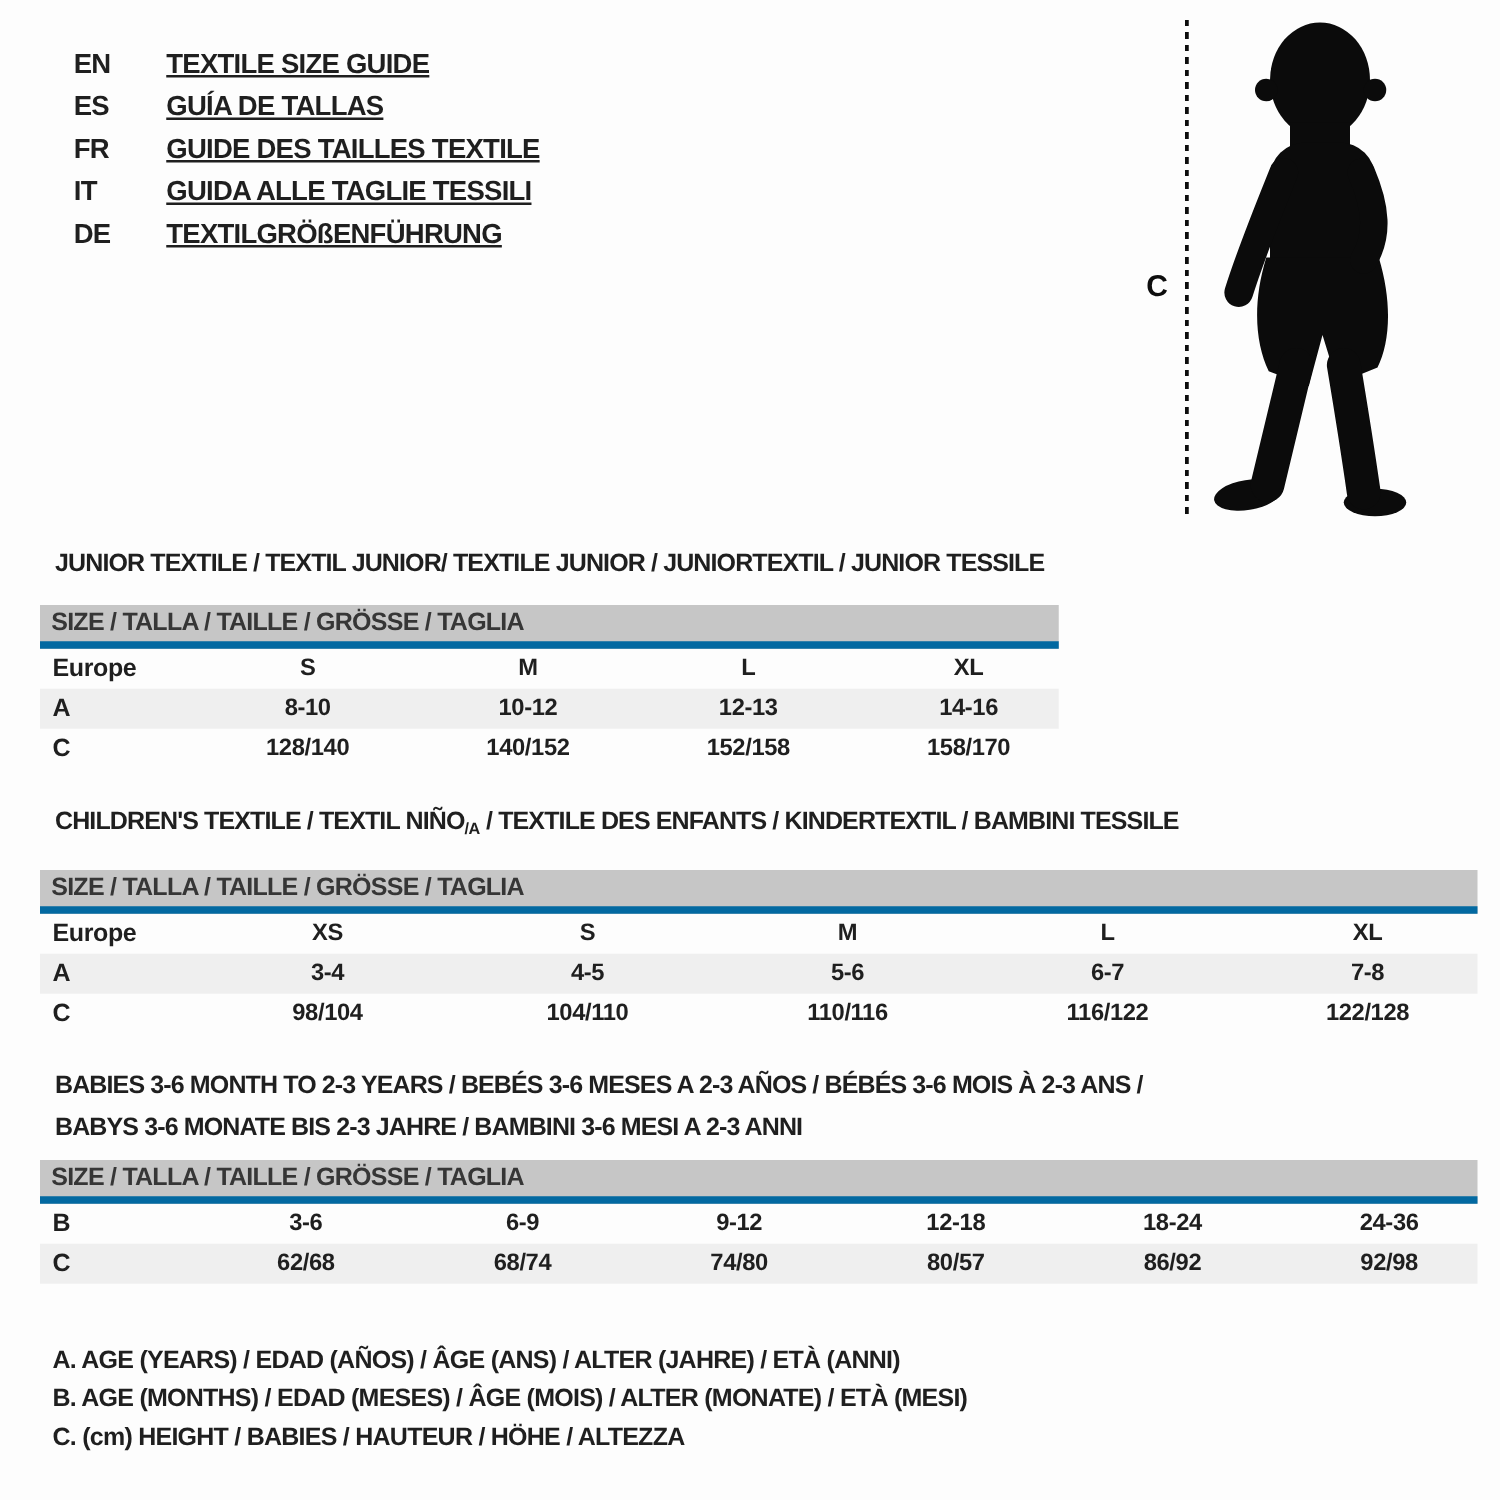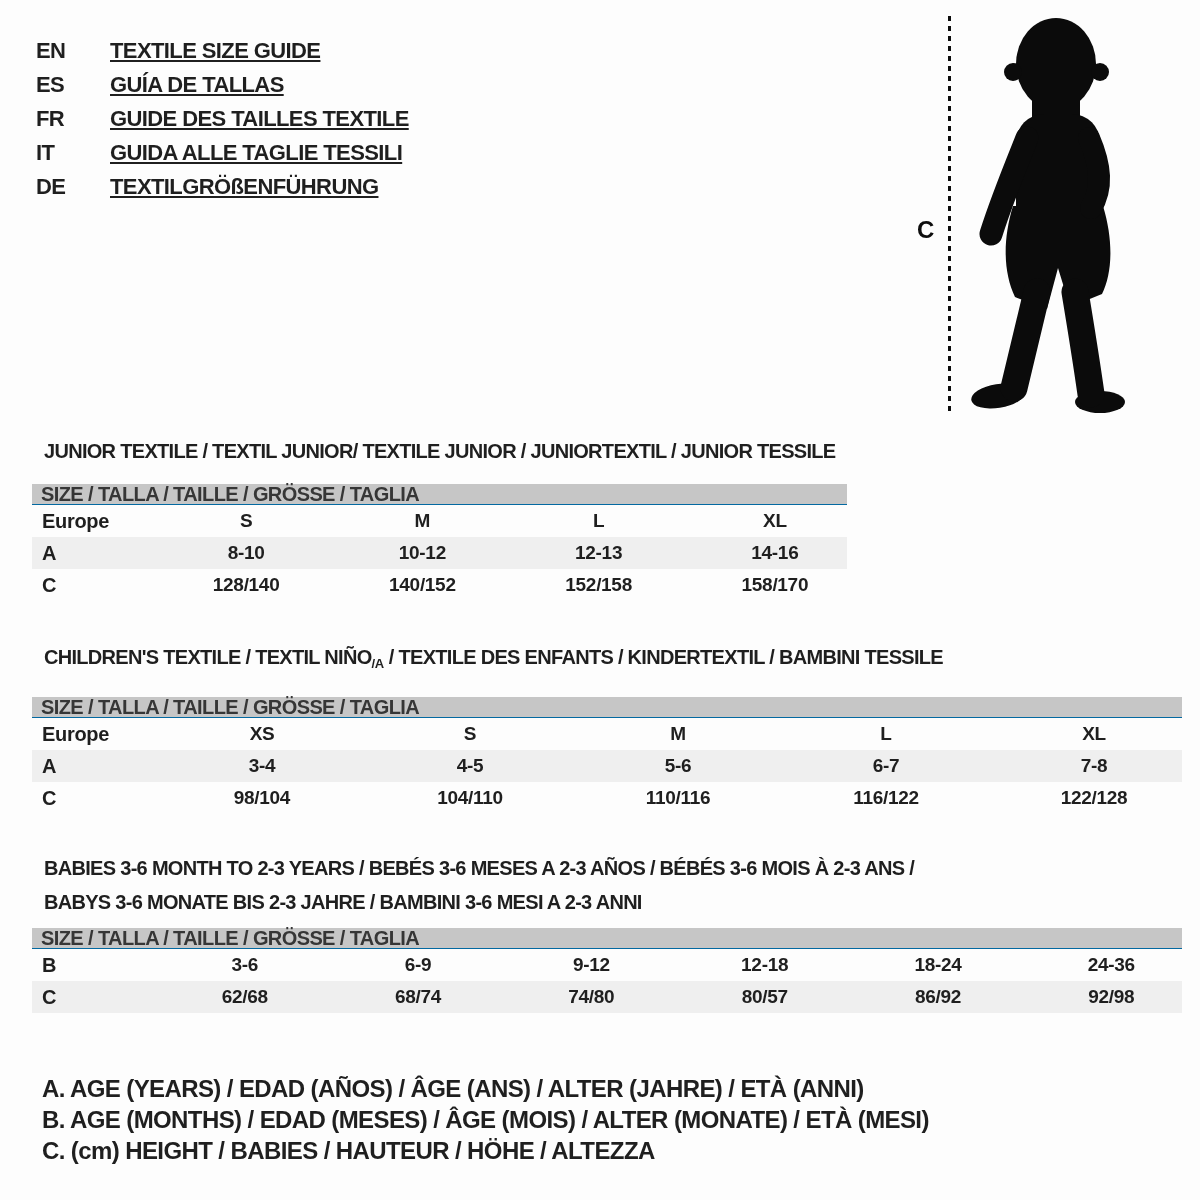--- a/index.html
+++ b/index.html
@@ -12,21 +12,21 @@
   }
   html,body{margin:0;padding:0;}
   body{background:#ffffff;}
   .page{
     position:relative;width:1200px;height:1200px;overflow:hidden;
     background:var(--page-bg);
     font-family:"Liberation Sans",sans-serif;
     font-weight:700;color:var(--text);
   }
   
-  .lang-block{position:absolute;left:36px;top:34px;}
+  .lang-block{position:absolute;left:59px;top:34px;}
   .lang-row{display:flex;height:34px;align-items:center;font-size:22px;letter-spacing:-0.6px;}
   .lang-code{width:74px;}
   .lang-label{white-space:nowrap;text-decoration:underline;}
   
   .measure-line{
     position:absolute;left:948px;top:16px;width:3px;height:398px;
     background:repeating-linear-gradient(to bottom,var(--ink) 0 5px,transparent 5px 10px);
   }
   .c-label{position:absolute;left:917px;top:216px;font-size:24px;color:var(--ink);}
   .baby-svg{position:absolute;left:960px;top:16px;width:182px;height:400px;}
@@ -35,32 +35,32 @@
   .sec-junior{top:434px;}
   .sec-children{top:640px;}
   .sec-babies{top:851px;}
   .sec-title{margin-left:12px;font-size:20px;letter-spacing:-0.7px;line-height:34px;white-space:nowrap;}
   .sec-title .sub{font-size:13px;vertical-align:-4px;letter-spacing:-0.3px;}
   .tbl{margin-top:16px;}
   .sec-babies .tbl{margin-top:9px;}
   .tbl-junior{width:815px;}
   .tbl-children,.tbl-babies{width:1150px;}
   .tbl-band{
-    height:21px;background:var(--band-bg);color:var(--band-text);
+    height:35px;background:var(--band-bg);color:var(--band-text);
     display:flex;align-items:center;padding-left:9px;box-sizing:border-box;
     font-size:20px;letter-spacing:-0.6px;
-    border-bottom:1px solid #0369a1;
+    border-bottom:6px solid #0369a1;
   }
   .tbl-row{display:flex;height:32px;align-items:center;font-size:19px;letter-spacing:-0.3px;gap:32px;}
   .tbl-row.shaded{background:var(--row-shaded);}
   .cell-label{width:110px;padding-left:10px;box-sizing:border-box;font-size:20px;}
   .cell-val{flex:1;text-align:center;}
   
   .legend{position:absolute;left:42px;top:1073px;}
-  .legend-line{font-size:24px;letter-spacing:-0.6px;line-height:31px;white-space:nowrap;}
+  .legend-line{font-size:20px;letter-spacing:-0.6px;line-height:31px;white-space:nowrap;}
 </style>
 </head>
 <body>
 
 <div class="page">
 
   <div class="lang-block" id="langs">
       <div class="lang-row">
         <span class="lang-code">EN</span>
         <span class="lang-label">TEXTILE SIZE GUIDE</span>

